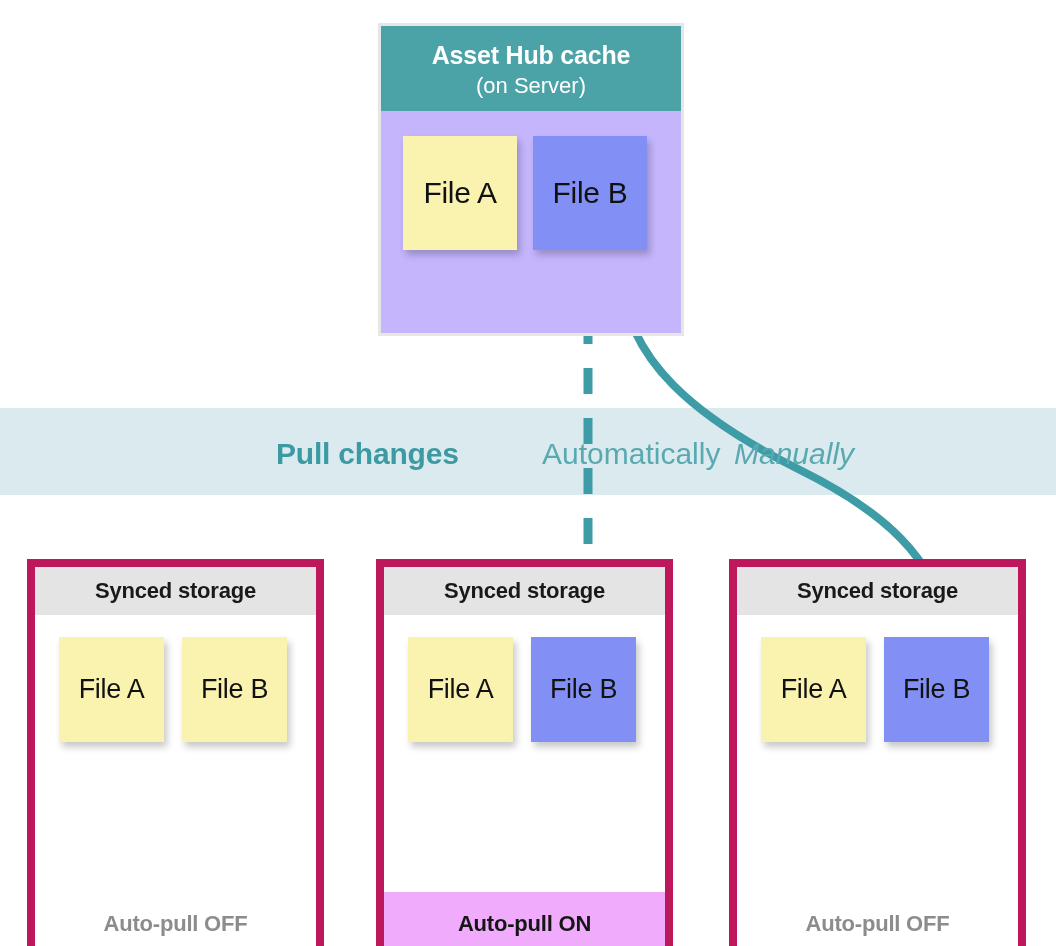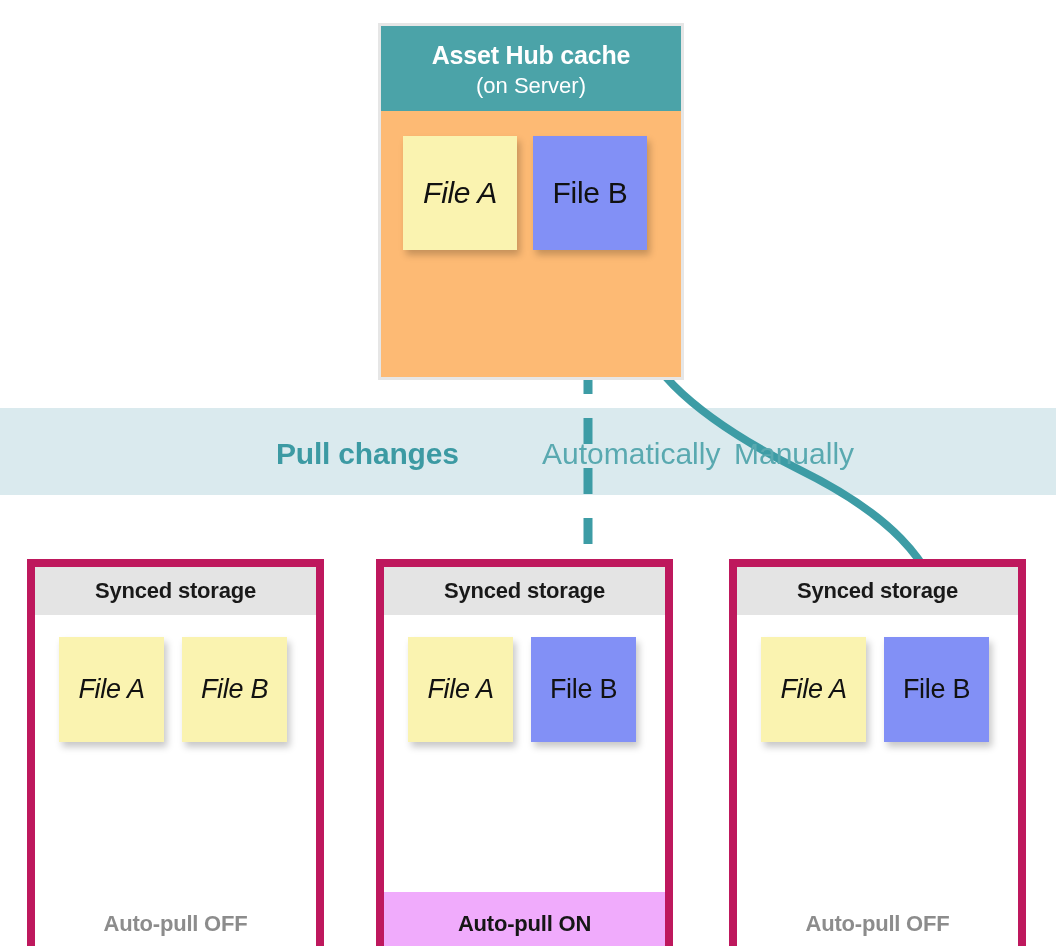--- a/index.html
+++ b/index.html
@@ -41,40 +41,41 @@
   .band-label.auto {
     left: 494px;
     font-weight: normal;
     color: #59a9b0;
     margin-left: 48px;
   }
   .band-label.manual {
     left: 734px;
     font-weight: normal;
     color: #59a9b0;
+    font-style: italic;
   }
 
   
   .arrows {
     position: absolute;
     left: 0;
     top: 0;
     width: 1056px;
     height: 946px;
     pointer-events: none;
   }
 
   
   .cache-box {
     position: absolute;
     left: 378px;
     top: 23px;
     width: 306px;
-    height: 357px;
-    background: #fdba74;
+    height: 313px;
+    background: #c4b5fd;
     border: 3px solid #e6e6e6;
     box-sizing: border-box;
   }
   .cache-header {
     height: 85px;
     background: #4ba3a8;
     color: #ffffff;
     display: flex;
     flex-direction: column;
     align-items: center;
@@ -106,21 +107,21 @@
     height: 114px;
     display: flex;
     align-items: center;
     justify-content: center;
     font-size: 30px;
     color: #111111;
     box-shadow: 3px 5px 7px rgba(0,0,0,0.22);
     flex: none;
     letter-spacing: -0.3px;
   }
-  .note.yellow { background: #faf3b0; font-style: italic; }
+  .note.yellow { background: #faf3b0; }
   .note.blue   { background: #8290f6; }
 
   .note.small {
     width: 105px;
     height: 105px;
     font-size: 27px;
     box-shadow: 3px 5px 7px rgba(0,0,0,0.22);
   }
 
   

